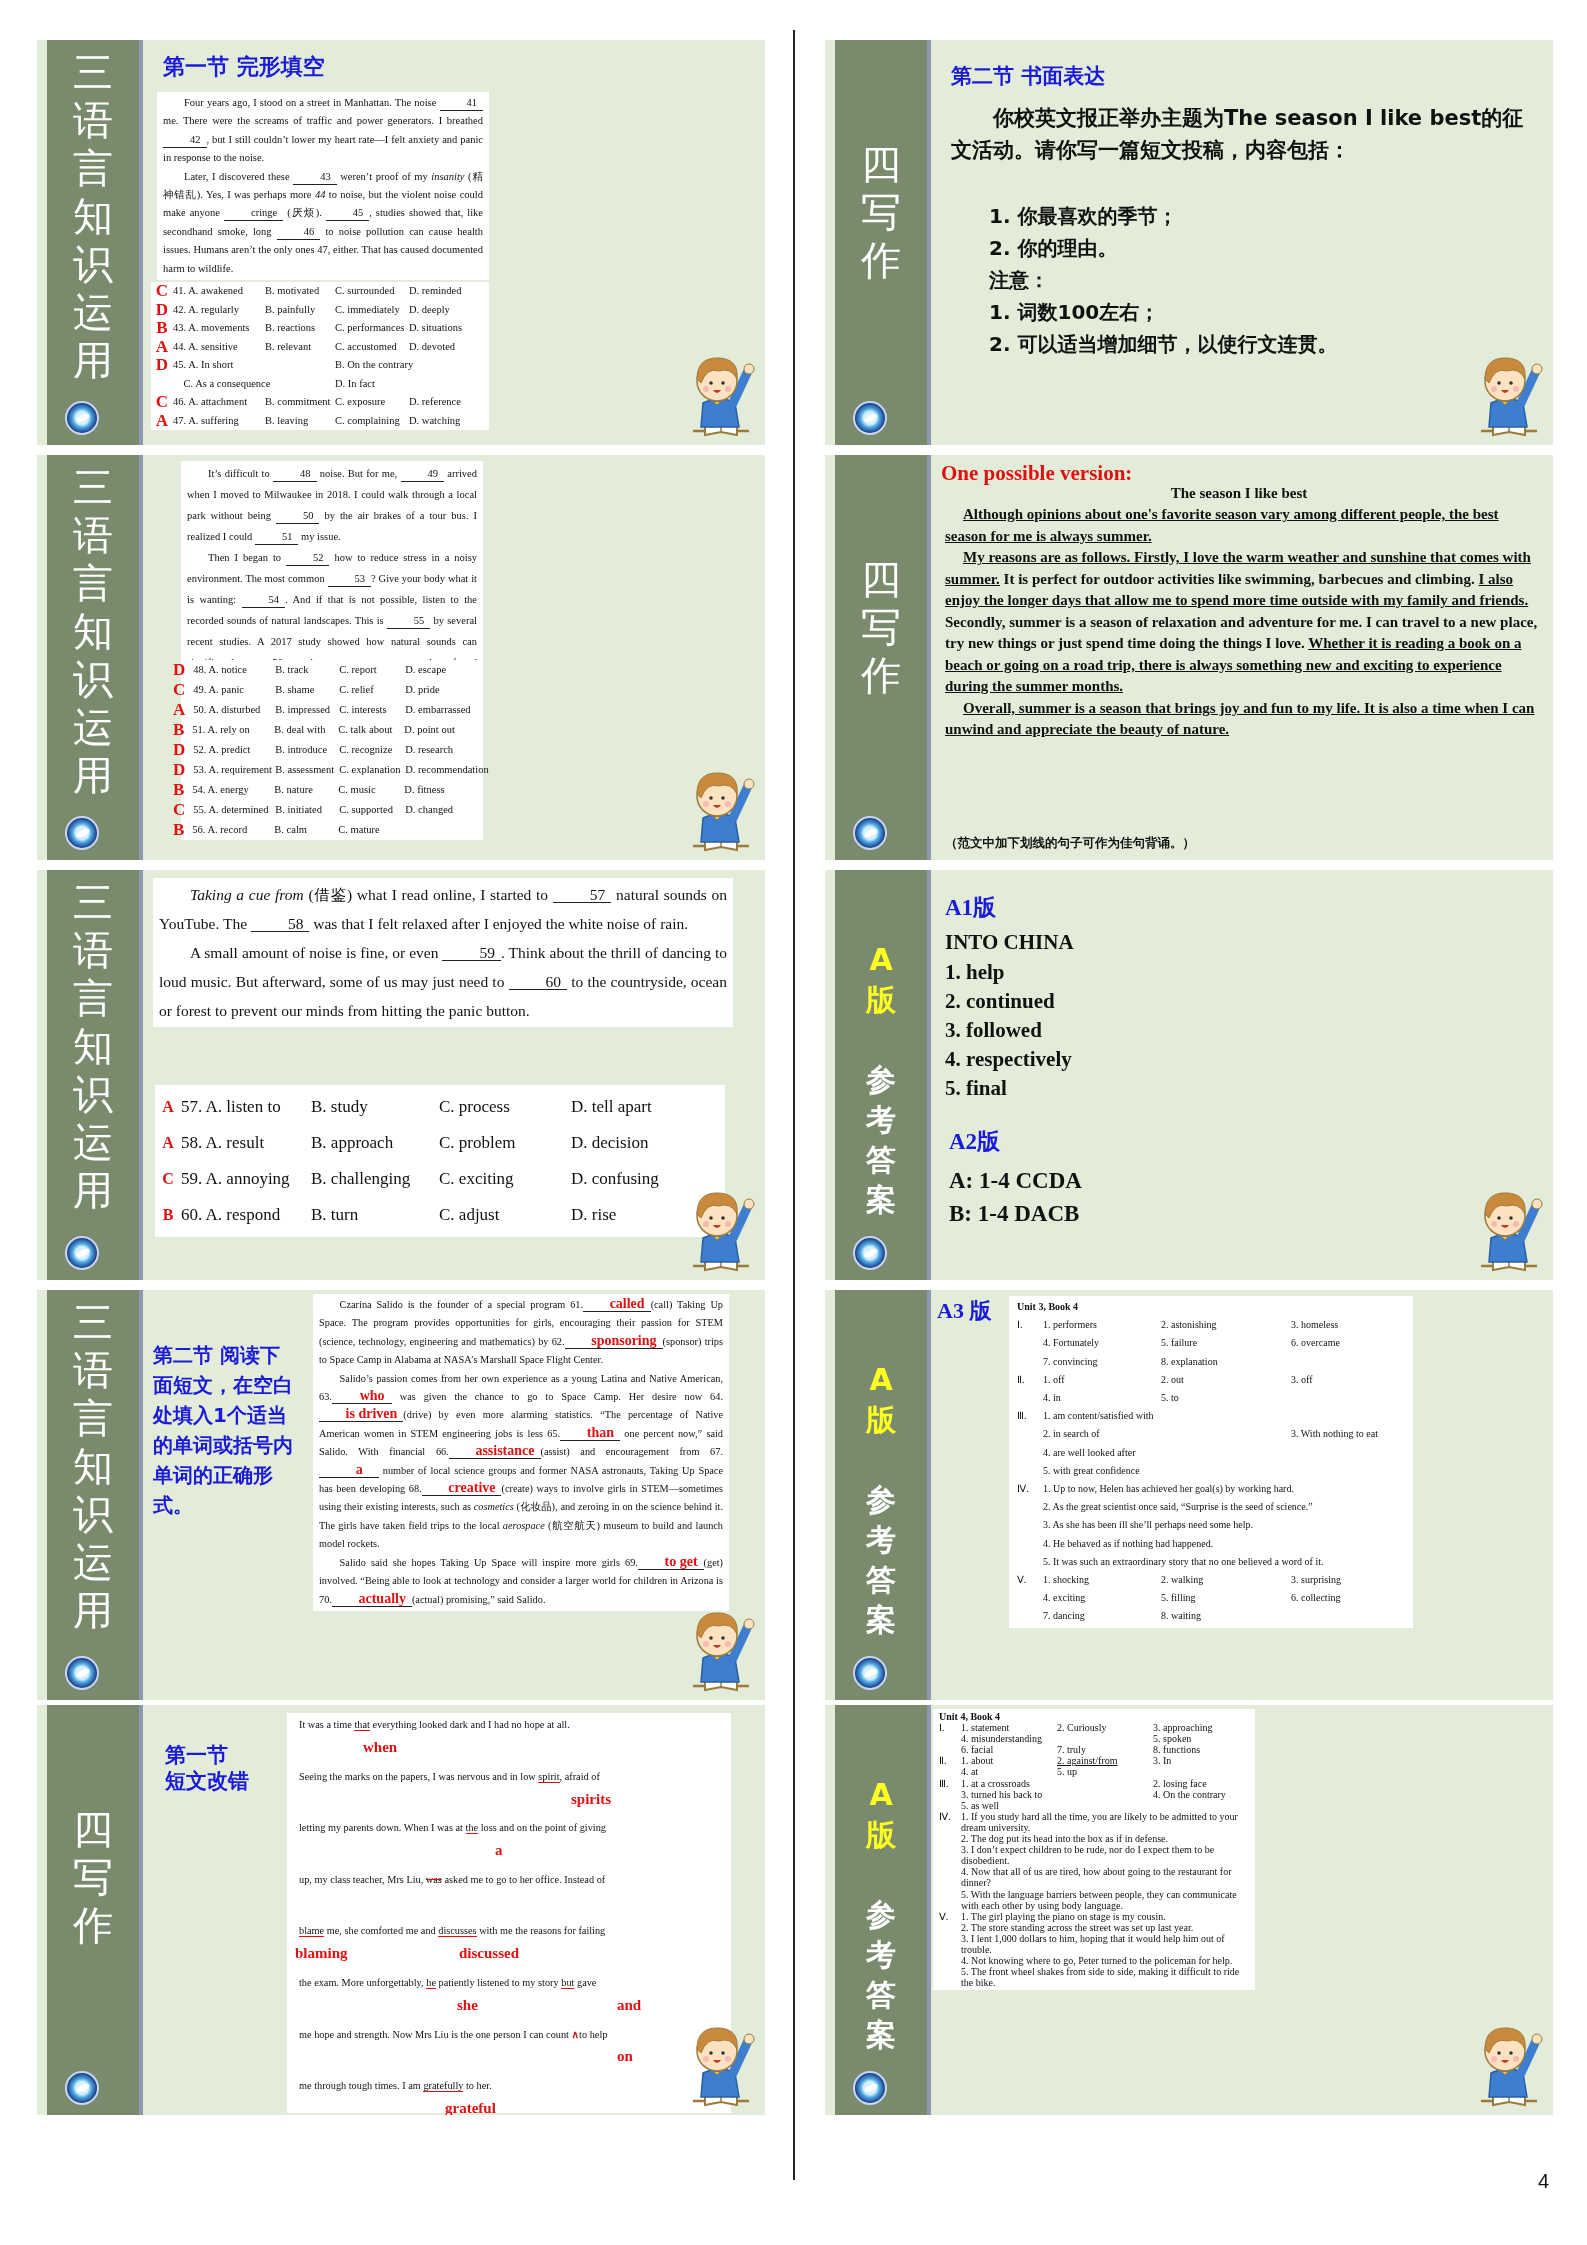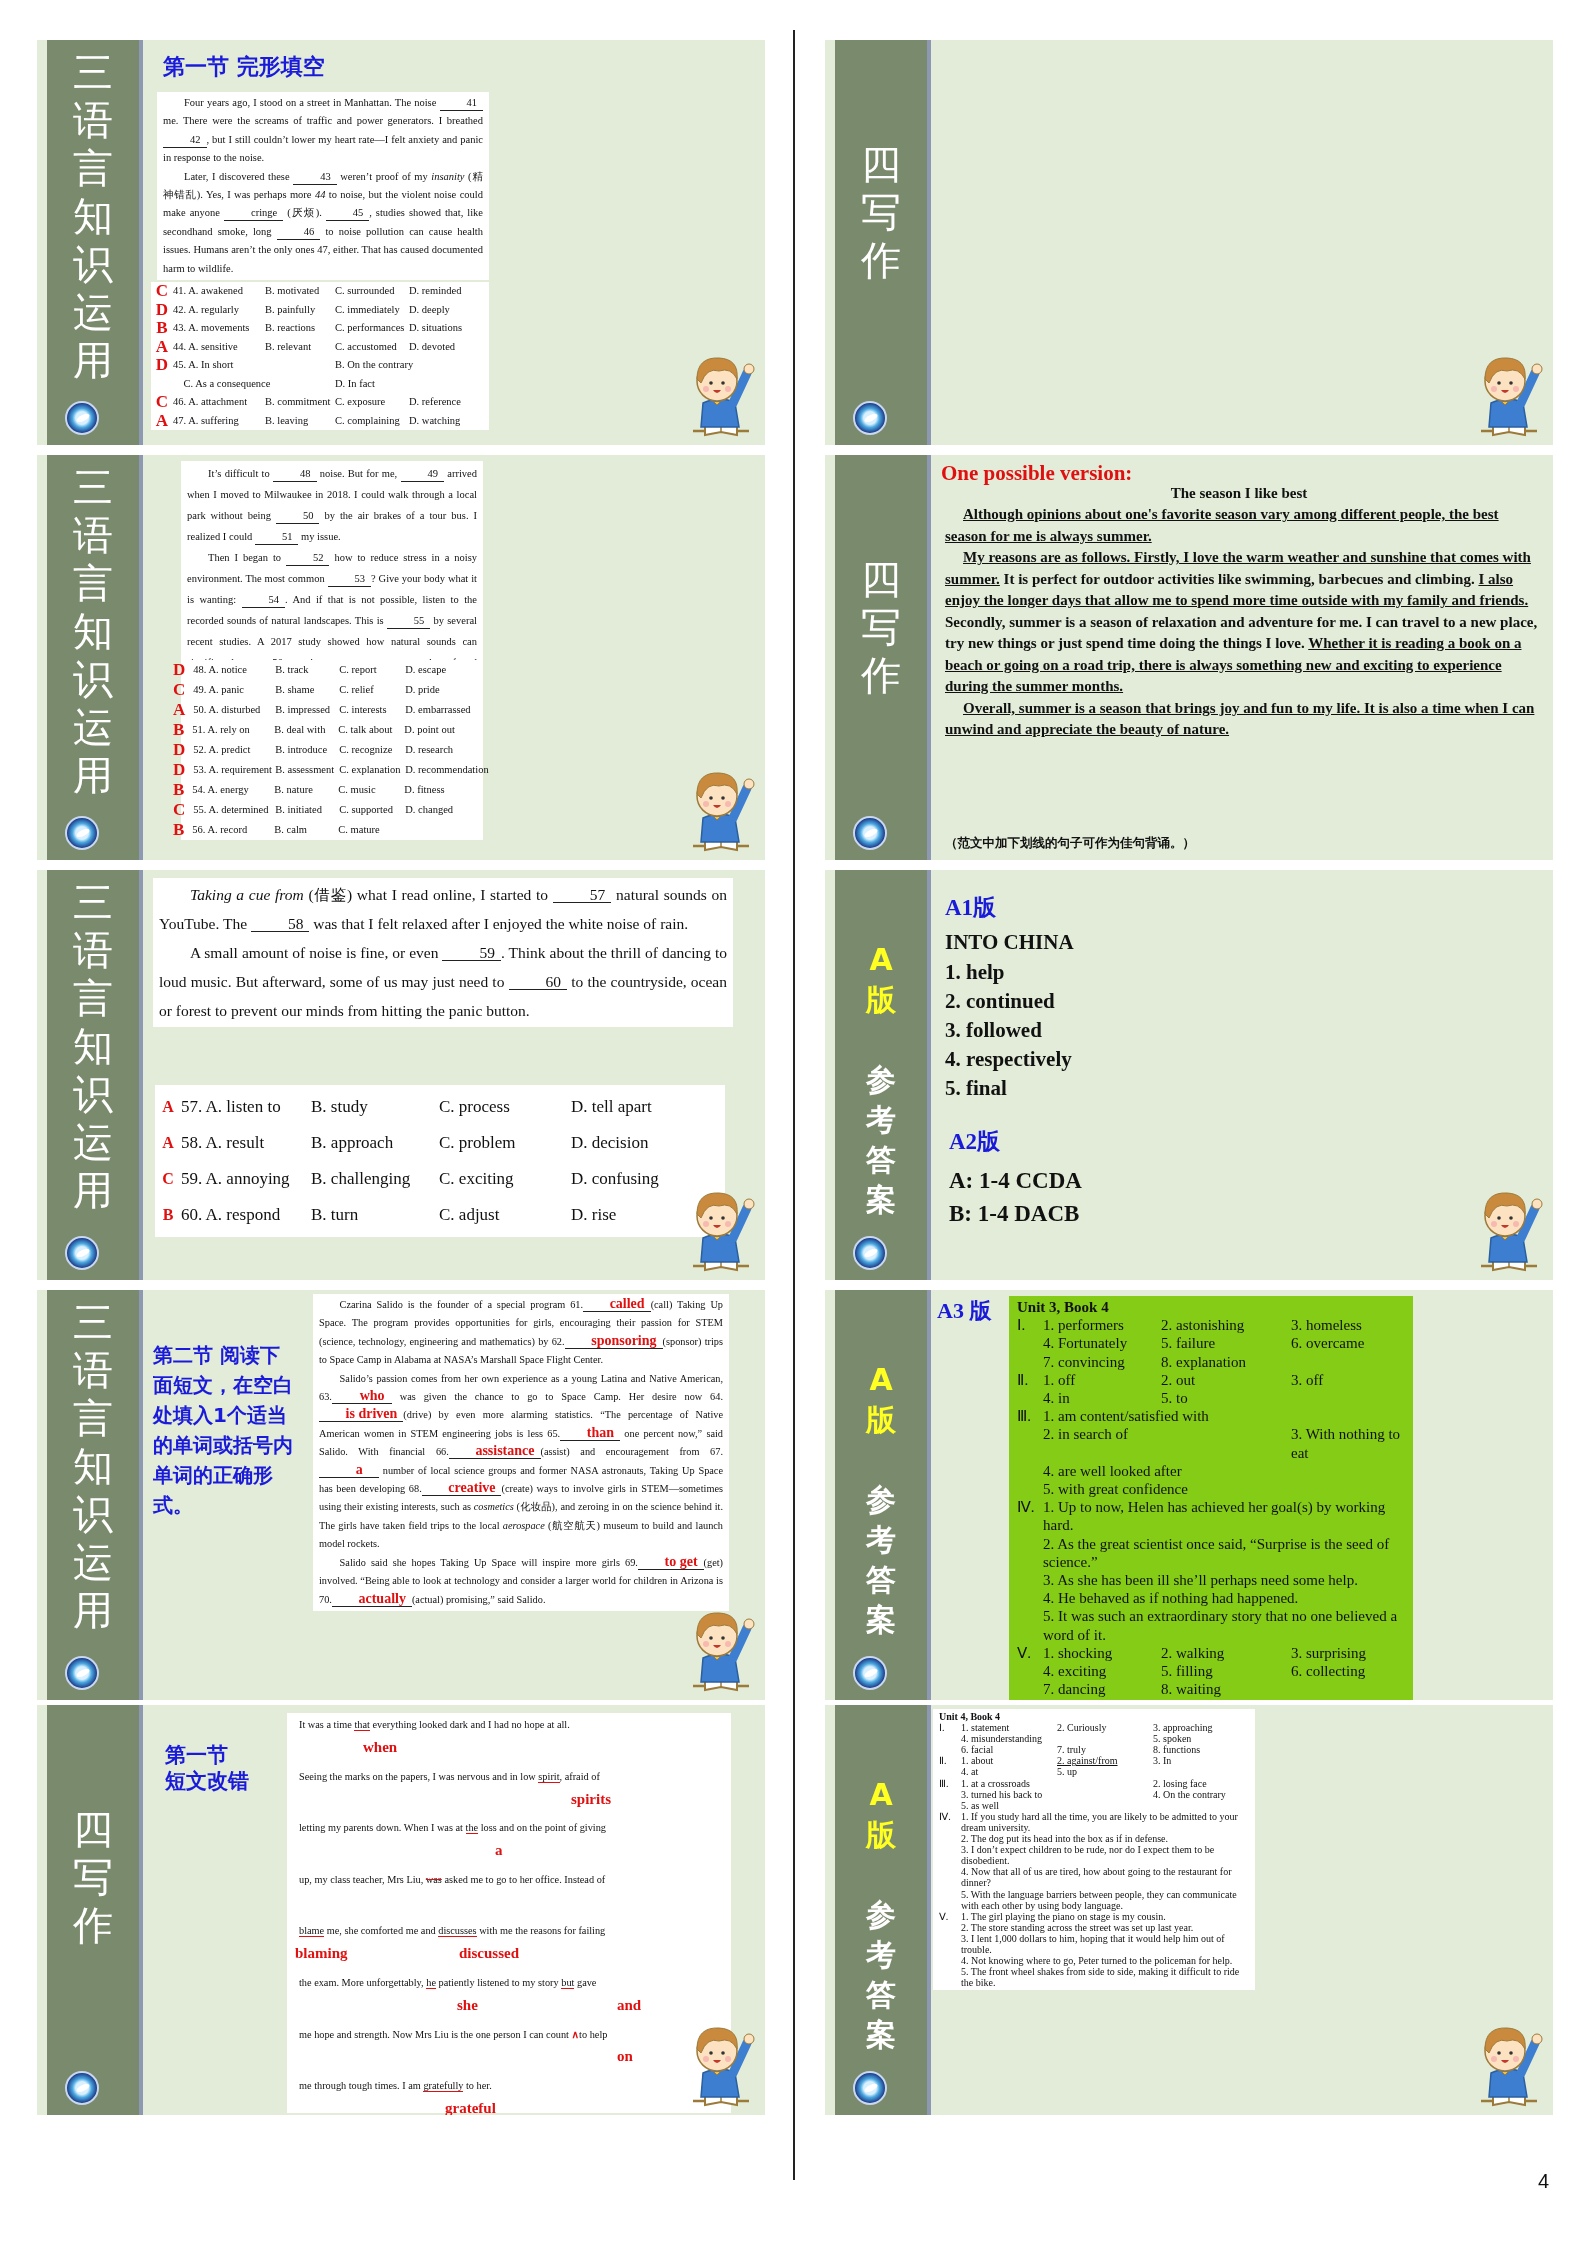--- a/index.html
+++ b/index.html
@@ -138,20 +138,31 @@
     </div>
     <div class="slide" style="left: 825px; top: 40px; height: 405px;">
       <div class="sidebar"></div>
       <div class="sidebar-line"></div>
       <div class="logo" style="left: 28px;"></div>
       <div class="sidebar-title" style="top: 100px; left: 10px;">
         <div>四</div>
         <div>写</div>
         <div>作</div>
       </div>
+      <div class="content">
+        <div class="section-title" style="position: absolute; left: 12px; top: 22px; font-size: 21px;">第二节 书面表达</div>
+        <div style="position: absolute; left: 12px; top: 62px; width: 580px; font-size: 21px; line-height: 32px; font-weight: bold; text-indent: 2em; font-family: &quot;DejaVu Sans&quot;, sans-serif;">你校英文报正举办主题为The season I like best的征文活动。请你写一篇短文投稿，内容包括：</div>
+        <div style="position: absolute; left: 50px; top: 160px; font-size: 20px; line-height: 32px; font-weight: bold; font-family: &quot;DejaVu Sans&quot;, sans-serif;">
+          <div>1. 你最喜欢的季节；</div>
+          <div>2. 你的理由。</div>
+          <div>注意：</div>
+          <div>1. 词数100左右；</div>
+          <div>2. 可以适当增加细节，以使行文连贯。</div>
+        </div>
+      </div>
       <div class="mascot"><svg viewBox="0 0 76 96" width="76" height="96">
  <path d="M10 86 L66 86" stroke="#9c7a3a" stroke-width="2.5"></path>
  <path d="M22 78 L38 74 L54 78 L54 90 L38 87 L22 90Z" fill="#fff" stroke="#9c7a3a" stroke-width="2"></path>
  <path d="M38 74 L38 87" stroke="#9c7a3a" stroke-width="1.5"></path>
  <path d="M20 58 Q38 50 52 58 L56 82 L18 82Z" fill="#3d7ed1" stroke="#2a5fa0" stroke-width="1.5"></path>
  <path d="M50 58 L64 28" stroke="#3d7ed1" stroke-width="9" stroke-linecap="round"></path>
  <circle cx="66" cy="24" r="5" fill="#fde2c2" stroke="#9c7a3a"></circle>
  <circle cx="34" cy="36" r="20" fill="#fde2c2" stroke="#9c7a3a" stroke-width="1.5"></circle>
  <path d="M14 34 Q14 12 36 13 Q56 14 54 34 Q48 22 36 26 Q24 22 18 38Z" fill="#c98a3e" stroke="#9c7a3a"></path>
  <circle cx="28" cy="38" r="1.8" fill="#333"></circle>
@@ -437,21 +448,21 @@
         <span class="yellow">A</span>
         <span class="yellow">版</span>
         <div style="height: 40px;"></div>
         <div>参</div>
         <div>考</div>
         <div>答</div>
         <div>案</div>
       </div>
       <div class="content" style="left: 108px;">
         <div class="blue" style="position: absolute; left: 4px; top: 6px; font-size: 22px; font-weight: bold;">A3 版</div>
-        <div style="position: absolute; left: 76px; top: 6px; width: 404px; padding: 2px 8px; background: #84cc16; font-size: 15px; line-height: 18.2px;">
+        <div style="position: absolute; left: 76px; top: 6px; width: 404px; padding: 2px 8px; background: #ffffff; font-size: 10px; line-height: 18.2px;">
           <div style="font-weight: bold;">Unit 3, Book 4</div>
           <div style="display: flex;">
             <span style="width: 26px; flex: 0 0 auto;">Ⅰ. </span>
             <span style="width: 118px; flex: 0 0 auto;">1. performers</span>
             <span style="width: 130px; flex: 0 0 auto;">2. astonishing</span>
             <span style="width: 130px; flex: 0 0 auto;">3. homeless</span>
           </div>
           <div style="display: flex;">
             <span style="width: 26px; flex: 0 0 auto;"></span>
             <span style="width: 118px; flex: 0 0 auto;">4. Fortunately</span>

